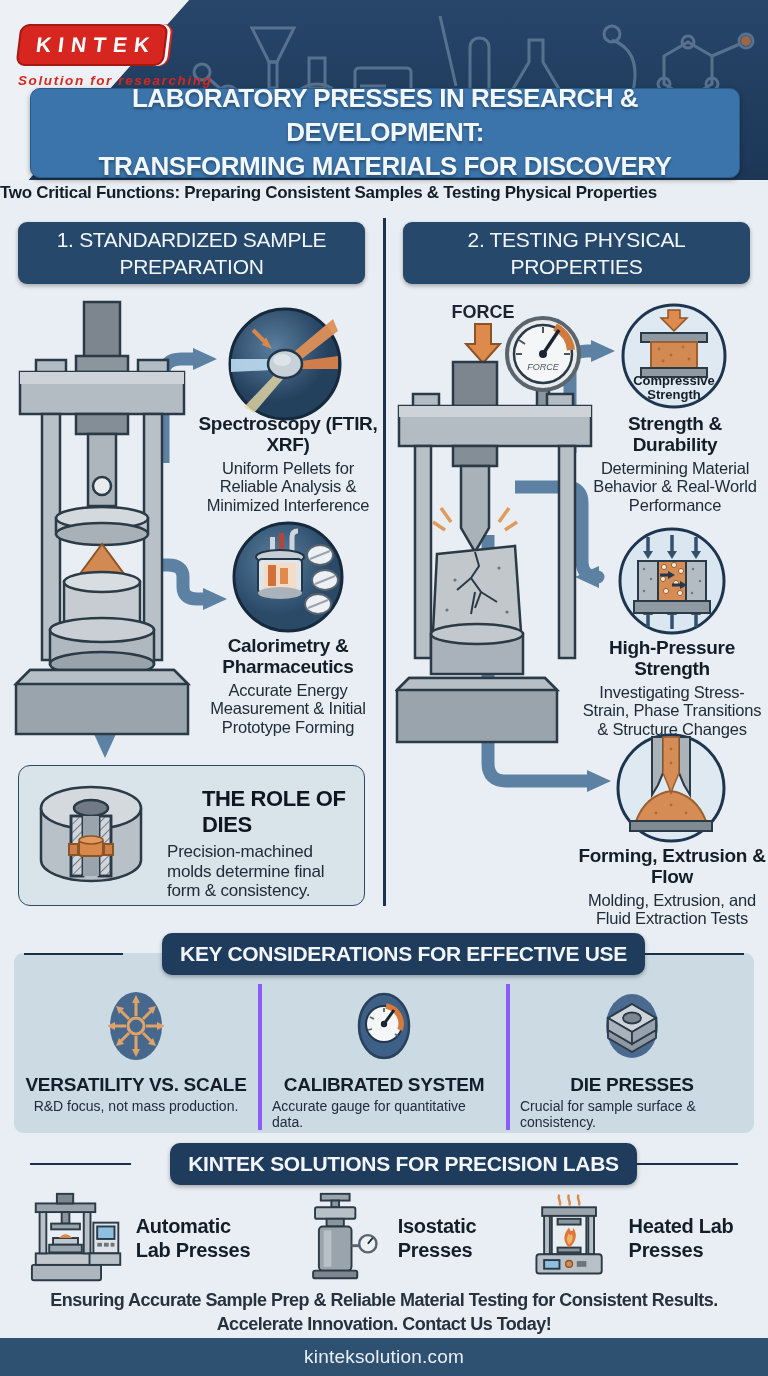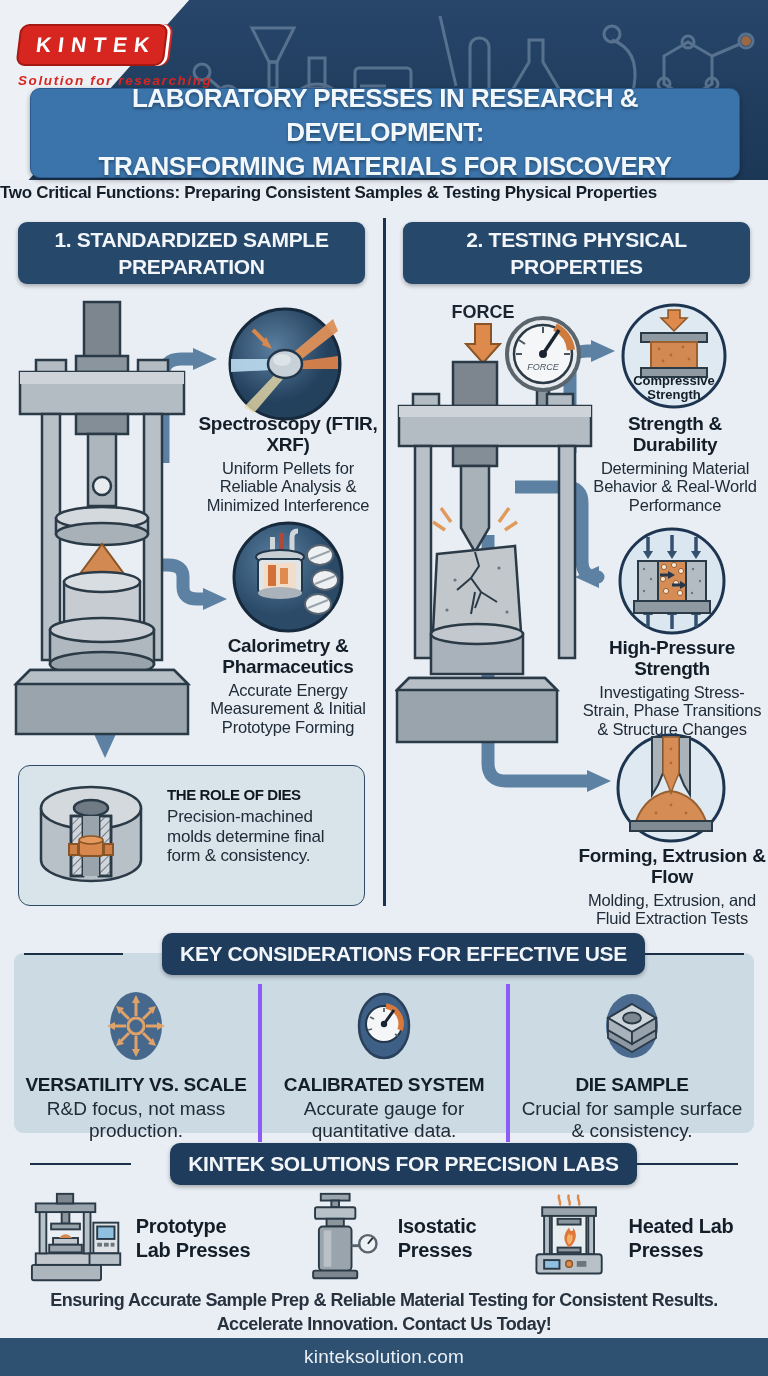--- a/index.html
+++ b/index.html
@@ -19,50 +19,50 @@
   .title-box{left:30px;top:88px;width:708px;height:88px;background:#3b74ab;border:1px solid #2a5b8c;
              border-radius:10px;display:flex;flex-direction:column;align-items:center;justify-content:center;
              box-shadow:0 2px 5px rgba(0,0,0,.35);}
   .title-box div{color:#f2f7fb;font-weight:bold;font-size:26px;letter-spacing:-.5px;line-height:1.3;
                  text-align:center;text-shadow:0 2px 3px rgba(0,0,0,.35);}
   .subtitle{left:0;top:183px;width:768px;text-align:left;font-weight:bold;font-size:17px;
             letter-spacing:-.3px;color:#141e29;}
 
   
   .col-header{height:62px;background:#26486a;border-radius:9px;display:flex;align-items:center;justify-content:center;
-              text-align:center;color:#f2f6fa;font-weight:bold;font-size:21px;line-height:1.3;letter-spacing:-.3px;
+              text-align:center;color:#f2f6fa;font-weight:normal;font-size:21px;line-height:1.3;letter-spacing:-.3px;
               padding:0 28px;box-sizing:border-box;box-shadow:0 2px 4px rgba(0,0,0,.3);}
   .divider{left:383px;top:218px;width:2.5px;height:688px;background:#1c3350;}
 
   
   .item-text{text-align:center;}
   .item-title{font-weight:bold;font-size:19px;line-height:1.12;color:#141e29;letter-spacing:-.3px;}
   .item-desc{font-size:16.5px;line-height:1.14;color:#202c38;margin-top:3px;letter-spacing:-.2px;}
 
   
   .dies-box{left:18px;top:765px;width:347px;height:141px;background:#d8e3ea;border:1.5px solid #2c4a66;
             border-radius:12px;box-sizing:border-box;}
-  .dies-title{font-weight:bold;font-size:15px;color:#10161f;letter-spacing:-.4px;}
+  .dies-title{font-weight:bold;font-size:22px;color:#10161f;letter-spacing:-.4px;margin-left:35px;}
   .dies-desc{font-size:17px;line-height:1.16;color:#202c38;margin-top:4px;letter-spacing:-.2px;}
 
   
   .circle-badge{position:absolute;left:8px;right:8px;top:71px;text-align:center;font-weight:bold;
                 font-size:13px;line-height:1.1;color:#141e29;}
 
   
   .pill-row{display:flex;align-items:center;}
   .pill-line{flex:1;height:2.5px;background:#1b2f47;}
   .pill{background:#1f3c5c;color:#f2f6fa;font-weight:bold;font-size:21px;letter-spacing:-.3px;
         padding:9px 18px;border-radius:10px;white-space:nowrap;box-shadow:0 2px 4px rgba(0,0,0,.3);margin-left:39px;}
   .cons-panel{left:14px;top:23px;width:740px;height:180px;background:#ccdae4;border-radius:9px;}
   .cons-cols{left:14px;top:54px;width:740px;display:flex;}
-  .cons-col{flex:1;display:flex;flex-direction:column;align-items:center;text-align:center;padding:0 10px;}
+  .cons-col{flex:1;display:flex;flex-direction:column;align-items:center;text-align:left;padding:0 10px;}
   .cons-col + .cons-col{border-left:4px solid #8b5cf6;}
   .cons-title{font-weight:bold;font-size:19px;color:#141e29;margin-top:6px;letter-spacing:-.3px;}
-  .cons-desc{font-size:19px;line-height:1.15;color:#202c38;margin-top:2px;}
+  .cons-desc{font-size:14px;line-height:1.15;color:#202c38;margin-top:2px;}
 
   .products{left:18px;top:52px;width:732px;display:flex;}
   .product{flex:1;display:flex;align-items:center;justify-content:center;gap:10px;}
   .product-label{font-weight:bold;font-size:20px;line-height:1.2;color:#141e29;letter-spacing:-.3px;}
 
   
   .closing{left:0;top:1288px;width:768px;text-align:center;font-weight:bold;font-size:18px;
            letter-spacing:-.5px;line-height:1.35;color:#27323e;}
   .footer{left:0;top:1338px;width:768px;height:38px;background:#2e5071;display:flex;align-items:center;justify-content:center;}
   .footer span{color:#e9eff5;font-size:19px;letter-spacing:.2px;}
@@ -467,21 +467,21 @@
       </div>
       <div class="cons-col">
         <svg width="76" height="84" viewBox="0 0 76 84">
           <ellipse cx="38" cy="42" rx="26" ry="32" fill="#4a6b8f"></ellipse>
           <polygon points="14,46 14,54 38,68 62,54 62,46 38,60" fill="#8d98a2" stroke="#2b3a47" stroke-width="1.8"></polygon>
           <polygon points="38,20 62,34 38,48 14,34" fill="#cdd4da" stroke="#2b3a47" stroke-width="2"></polygon>
           <polygon points="14,34 38,48 38,60 14,46" fill="#a8b2bb" stroke="#2b3a47" stroke-width="1.8"></polygon>
           <polygon points="62,34 38,48 38,60 62,46" fill="#97a2ac" stroke="#2b3a47" stroke-width="1.8"></polygon>
           <ellipse cx="38" cy="34" rx="9" ry="5.5" fill="#7c8791" stroke="#2b3a47" stroke-width="1.8"></ellipse>
         </svg>
-        <div class="cons-title">DIE SAMPLE</div>
+        <div class="cons-title">DIE PRESSES</div>
         <div class="cons-desc">Crucial for sample surface &amp; consistency.</div>
       </div>
     </div>
   </div>
 
   <div class="abs" style="left:0;top:1138px;width:768px;height:148px;">
     <div class="abs pill-row" style="left:30px;top:4px;width:708px;height:44px;">
       <div class="pill-line"></div>
       <div class="pill">KINTEK SOLUTIONS FOR PRECISION LABS</div>
       <div class="pill-line"></div>
@@ -505,21 +505,21 @@
             <rect x="62" y="66" width="32" height="12" fill="#b9c1c8"></rect>
           </g>
           <path d="M30,50 Q37,42 44,50 Z" fill="#d8884d"></path>
           <g fill="#6b757e">
               <rect x="70" y="55" width="5" height="4"></rect>
               <rect x="77" y="55" width="5" height="4"></rect>
               <rect x="84" y="55" width="4" height="4"></rect>
             </g>
         </svg>
         <div class="product-label">
-          <div>Prototype</div>
+          <div>Automatic</div>
           <div>Lab Presses</div>
         </div>
       </div>
       <div class="product">
         <svg width="96" height="96" viewBox="0 0 100 100">
           <g stroke="#2b3a47" stroke-width="2">
             <rect x="30" y="4" width="30" height="7" fill="#9aa4ac"></rect>
             <rect x="41" y="11" width="8" height="7" fill="#8b959d"></rect>
             <rect x="24" y="18" width="42" height="12" rx="2" fill="#b9c1c8"></rect>
             <rect x="36" y="30" width="18" height="8" fill="#8b959d"></rect>

